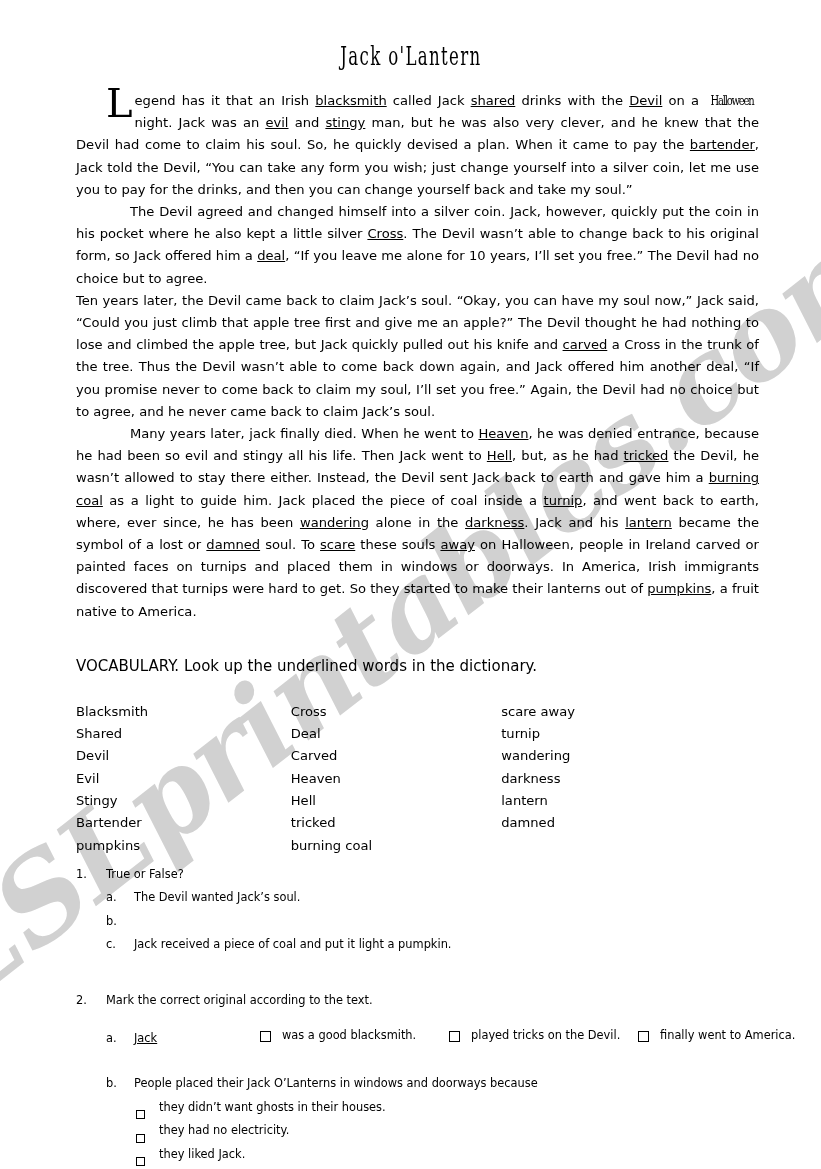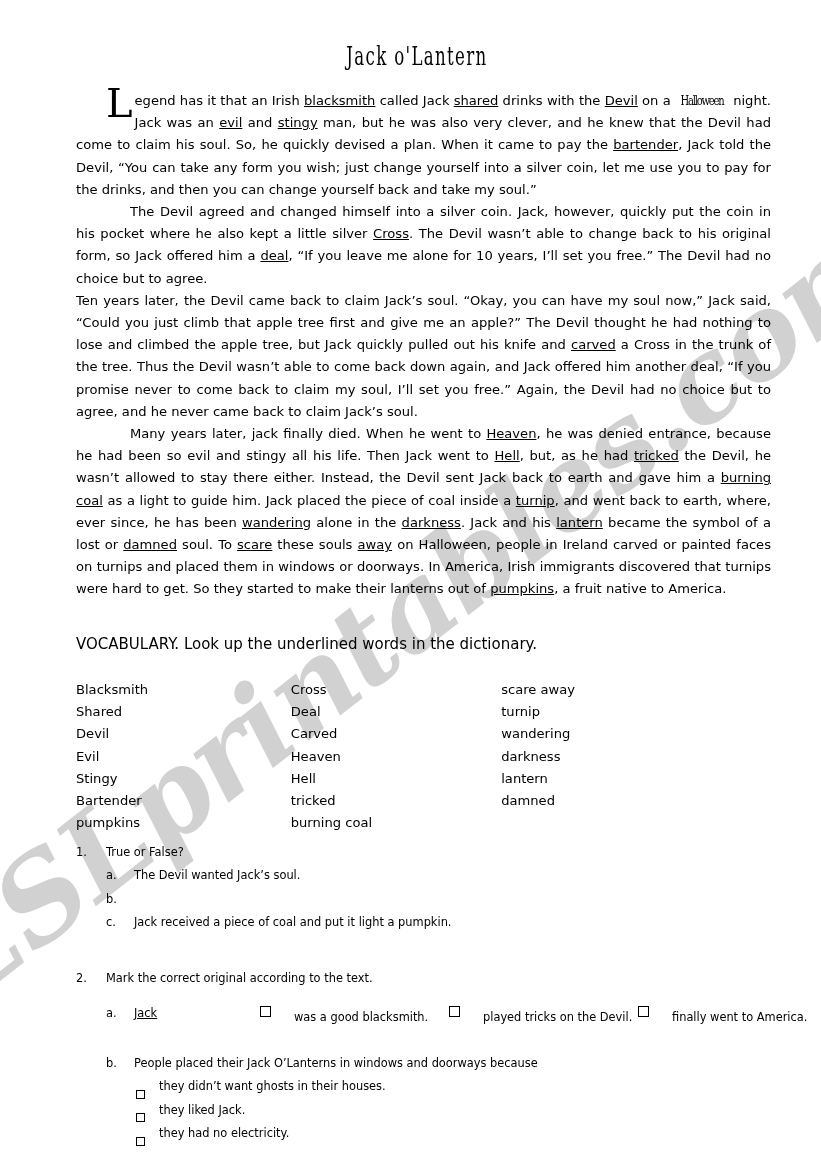--- a/index.html
+++ b/index.html
@@ -30,21 +30,21 @@
     color: #c9c9c9;
     opacity: 0.85;
     white-space: nowrap;
     pointer-events: none;
     z-index: 1;
     user-select: none;
   }
   .content {
     position: relative;
     z-index: 2;
-    padding: 30px 28px 0 76px;
+    padding: 30px 40px 0 76px;
   }
   .doc-title {
     text-align: center;
     font-family: "DejaVu Serif", serif;
     font-size: 21px;
     font-weight: normal;
     letter-spacing: 1.5px;
     font-stretch: condensed;
     transform: scaleX(0.88) scaleY(1.22);
     transform-origin: center;
@@ -144,22 +144,21 @@
     display: inline-block;
     width: 7px;
     height: 7px;
     border: 1.4px solid #000;
     margin-right: 14px;
     flex: 0 0 7px;
   }
   .opt-slot {
     flex: 0 0 189px;
     display: flex;
-    align-items: flex-start;
-    gap: 12px;
+    align-items: center;
   }
   .opt-slot.last { flex: 0 0 auto; }
   .sub-opt {
     display: flex;
     align-items: flex-end;
     padding-left: 60px;
   }
 </style>
 </head>
 <body>
@@ -282,23 +281,23 @@
           <span class="ex-letter">b.</span>
           <span>People placed their Jack O’Lanterns in windows and doorways because</span>
         </div>
 
         <div class="sub-opt">
           <span class="chk-sm"></span>
           <span>they didn’t want ghosts in their houses.</span>
         </div>
         <div class="sub-opt">
           <span class="chk-sm"></span>
-          <span>they liked Jack.</span>
+          <span>they had no electricity.</span>
         </div>
         <div class="sub-opt">
           <span class="chk-sm"></span>
-          <span>they had no electricity.</span>
+          <span>they liked Jack.</span>
         </div>
       </div>
 
     </div>
   </div>
 </div>
 
 </body></html>

